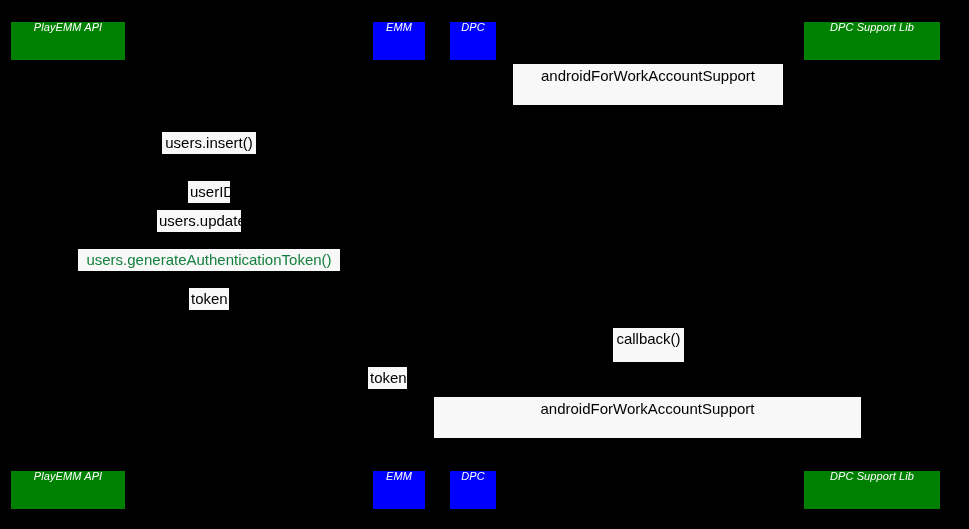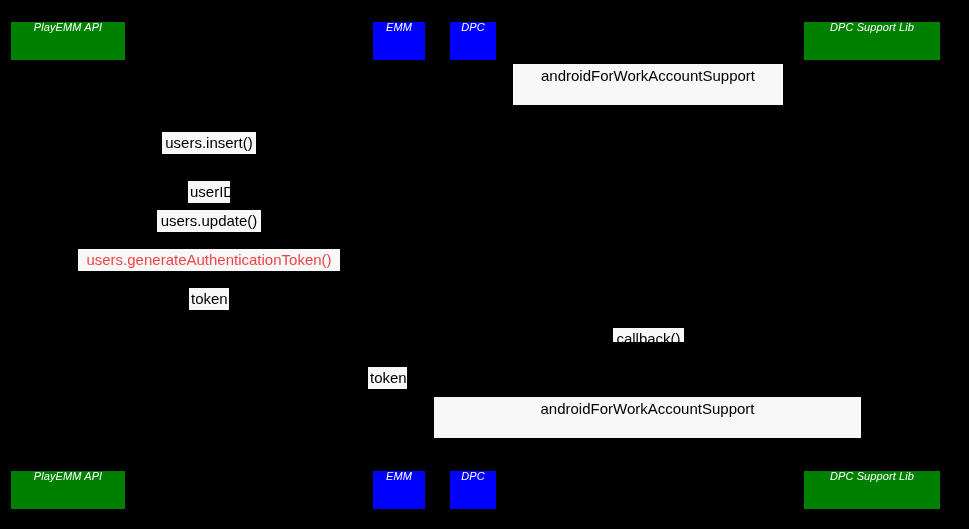--- a/index.html
+++ b/index.html
@@ -71,19 +71,19 @@
     </div>
     <div class="participant blue" style="left: 402px; top: 471px; width: 46px; height: 38px; background: rgb(0, 0, 255); color: rgb(255, 255, 255);">
       <span>DPC</span>
     </div>
     <div class="participant green" style="left: 804px; top: 471px; width: 136px; height: 38px; background: rgb(0, 128, 0); color: rgb(255, 255, 255);">
       <span>DPC Support Lib</span>
     </div>
     <div class="msg-label multiline" style="left: 513px; top: 64px; width: 270px; height: 41px; background: rgb(248, 248, 248); color: rgb(0, 0, 0);"><span class="msg-line">androidForWorkAccountSupport</span></div>
     <div class="msg-label" style="left: 162px; top: 132px; width: 94px; height: 22px; background: rgb(248, 248, 248); color: rgb(0, 0, 0);"><span class="msg-line">users.insert()</span></div>
     <div class="msg-label" style="left: 188px; top: 181px; width: 42px; height: 22px; background: rgb(248, 248, 248); color: rgb(0, 0, 0);"><span class="msg-line">userID</span></div>
-    <div class="msg-label" style="left: 157px; top: 210px; width: 104px; height: 22px; background: rgb(248, 248, 248); color: rgb(0, 0, 0);"><span class="msg-line">users.update()</span></div>
-    <div class="msg-label" style="left: 78px; top: 249px; width: 262px; height: 22px; background: rgb(248, 248, 248); color: #ef4444;"><span class="msg-line">users.generateAuthenticationToken()</span></div>
+    <div class="msg-label" style="left: 157px; top: 210px; width: 84px; height: 22px; background: rgb(248, 248, 248); color: rgb(0, 0, 0);"><span class="msg-line">users.update()</span></div>
+    <div class="msg-label" style="left: 78px; top: 249px; width: 262px; height: 22px; background: rgb(248, 248, 248); color: #15803d;"><span class="msg-line">users.generateAuthenticationToken()</span></div>
     <div class="msg-label" style="left: 189px; top: 288px; width: 40px; height: 22px; background: rgb(248, 248, 248); color: rgb(0, 0, 0);"><span class="msg-line">token</span></div>
-    <div class="msg-label" style="left: 613px; top: 328px; width: 71px; height: 14px; background: rgb(248, 248, 248); color: rgb(0, 0, 0);"><span class="msg-line">callback()</span></div>
+    <div class="msg-label" style="left: 613px; top: 328px; width: 71px; height: 34px; background: rgb(248, 248, 248); color: rgb(0, 0, 0);"><span class="msg-line">callback()</span></div>
     <div class="msg-label" style="left: 368px; top: 367px; width: 39px; height: 22px; background: rgb(248, 248, 248); color: rgb(0, 0, 0);"><span class="msg-line">token</span></div>
     <div class="msg-label multiline" style="left: 434px; top: 397px; width: 427px; height: 41px; background: rgb(248, 248, 248); color: rgb(0, 0, 0);"><span class="msg-line">androidForWorkAccountSupport</span></div>
   </div>
 
 </body></html>

